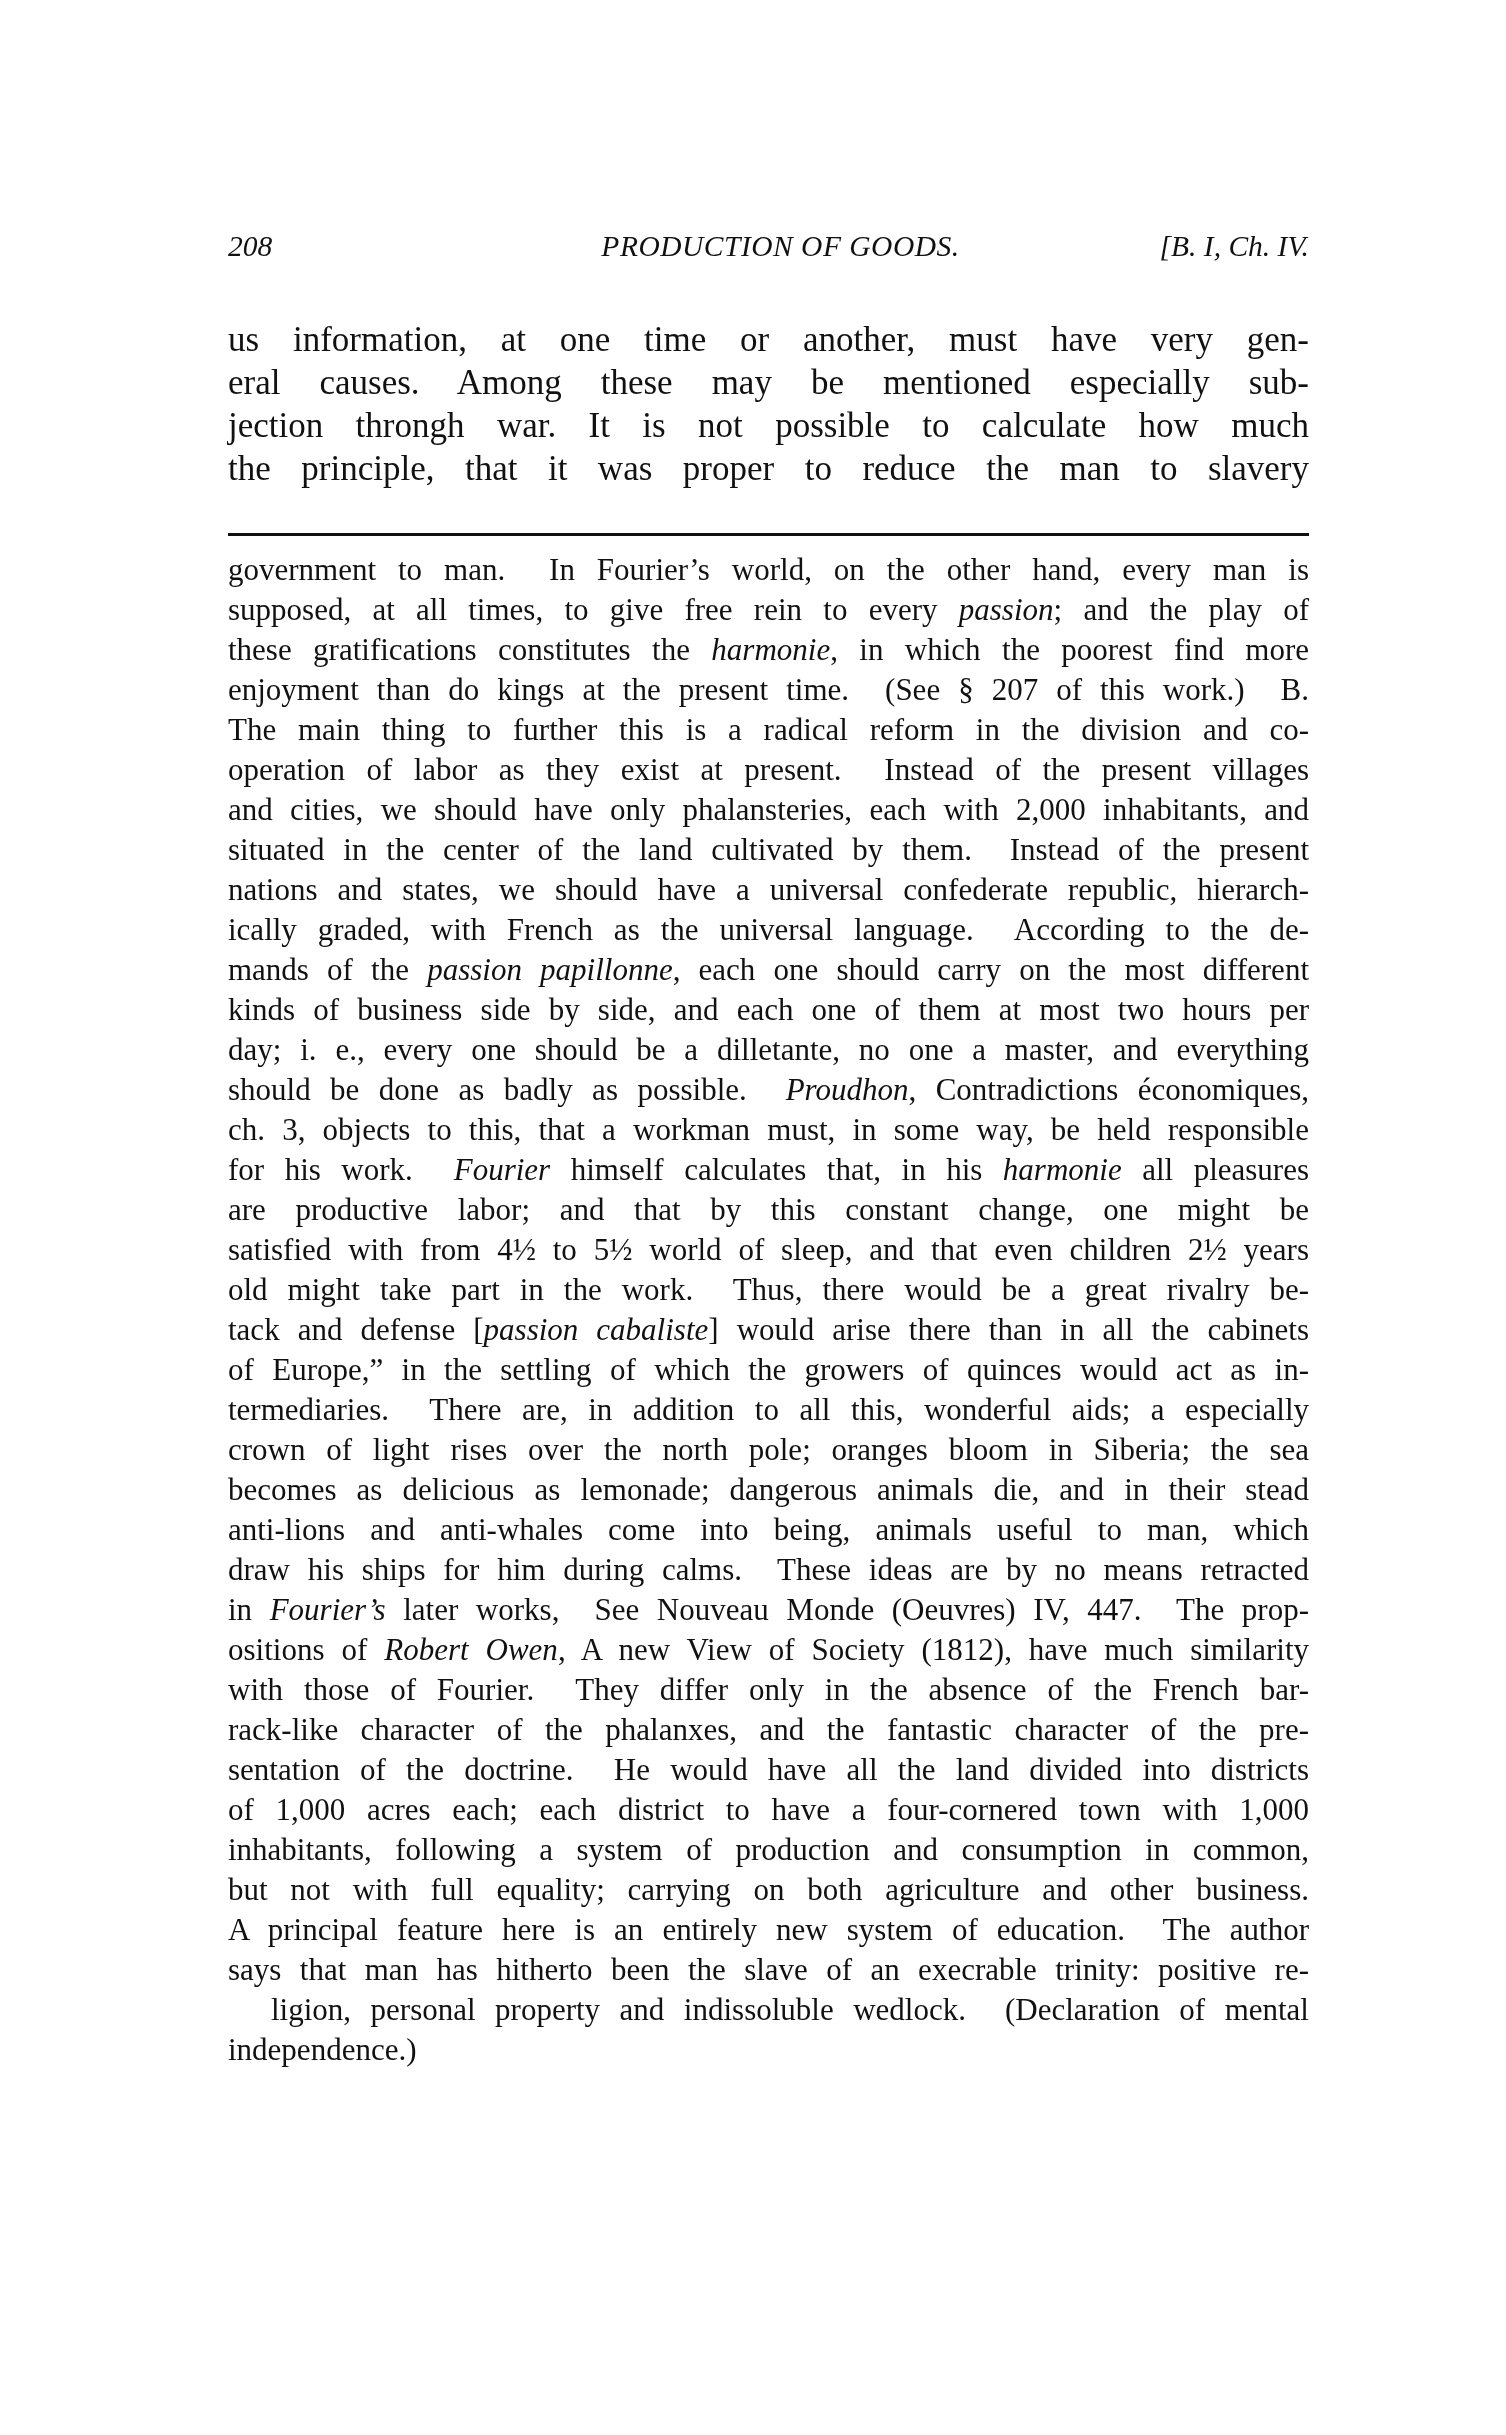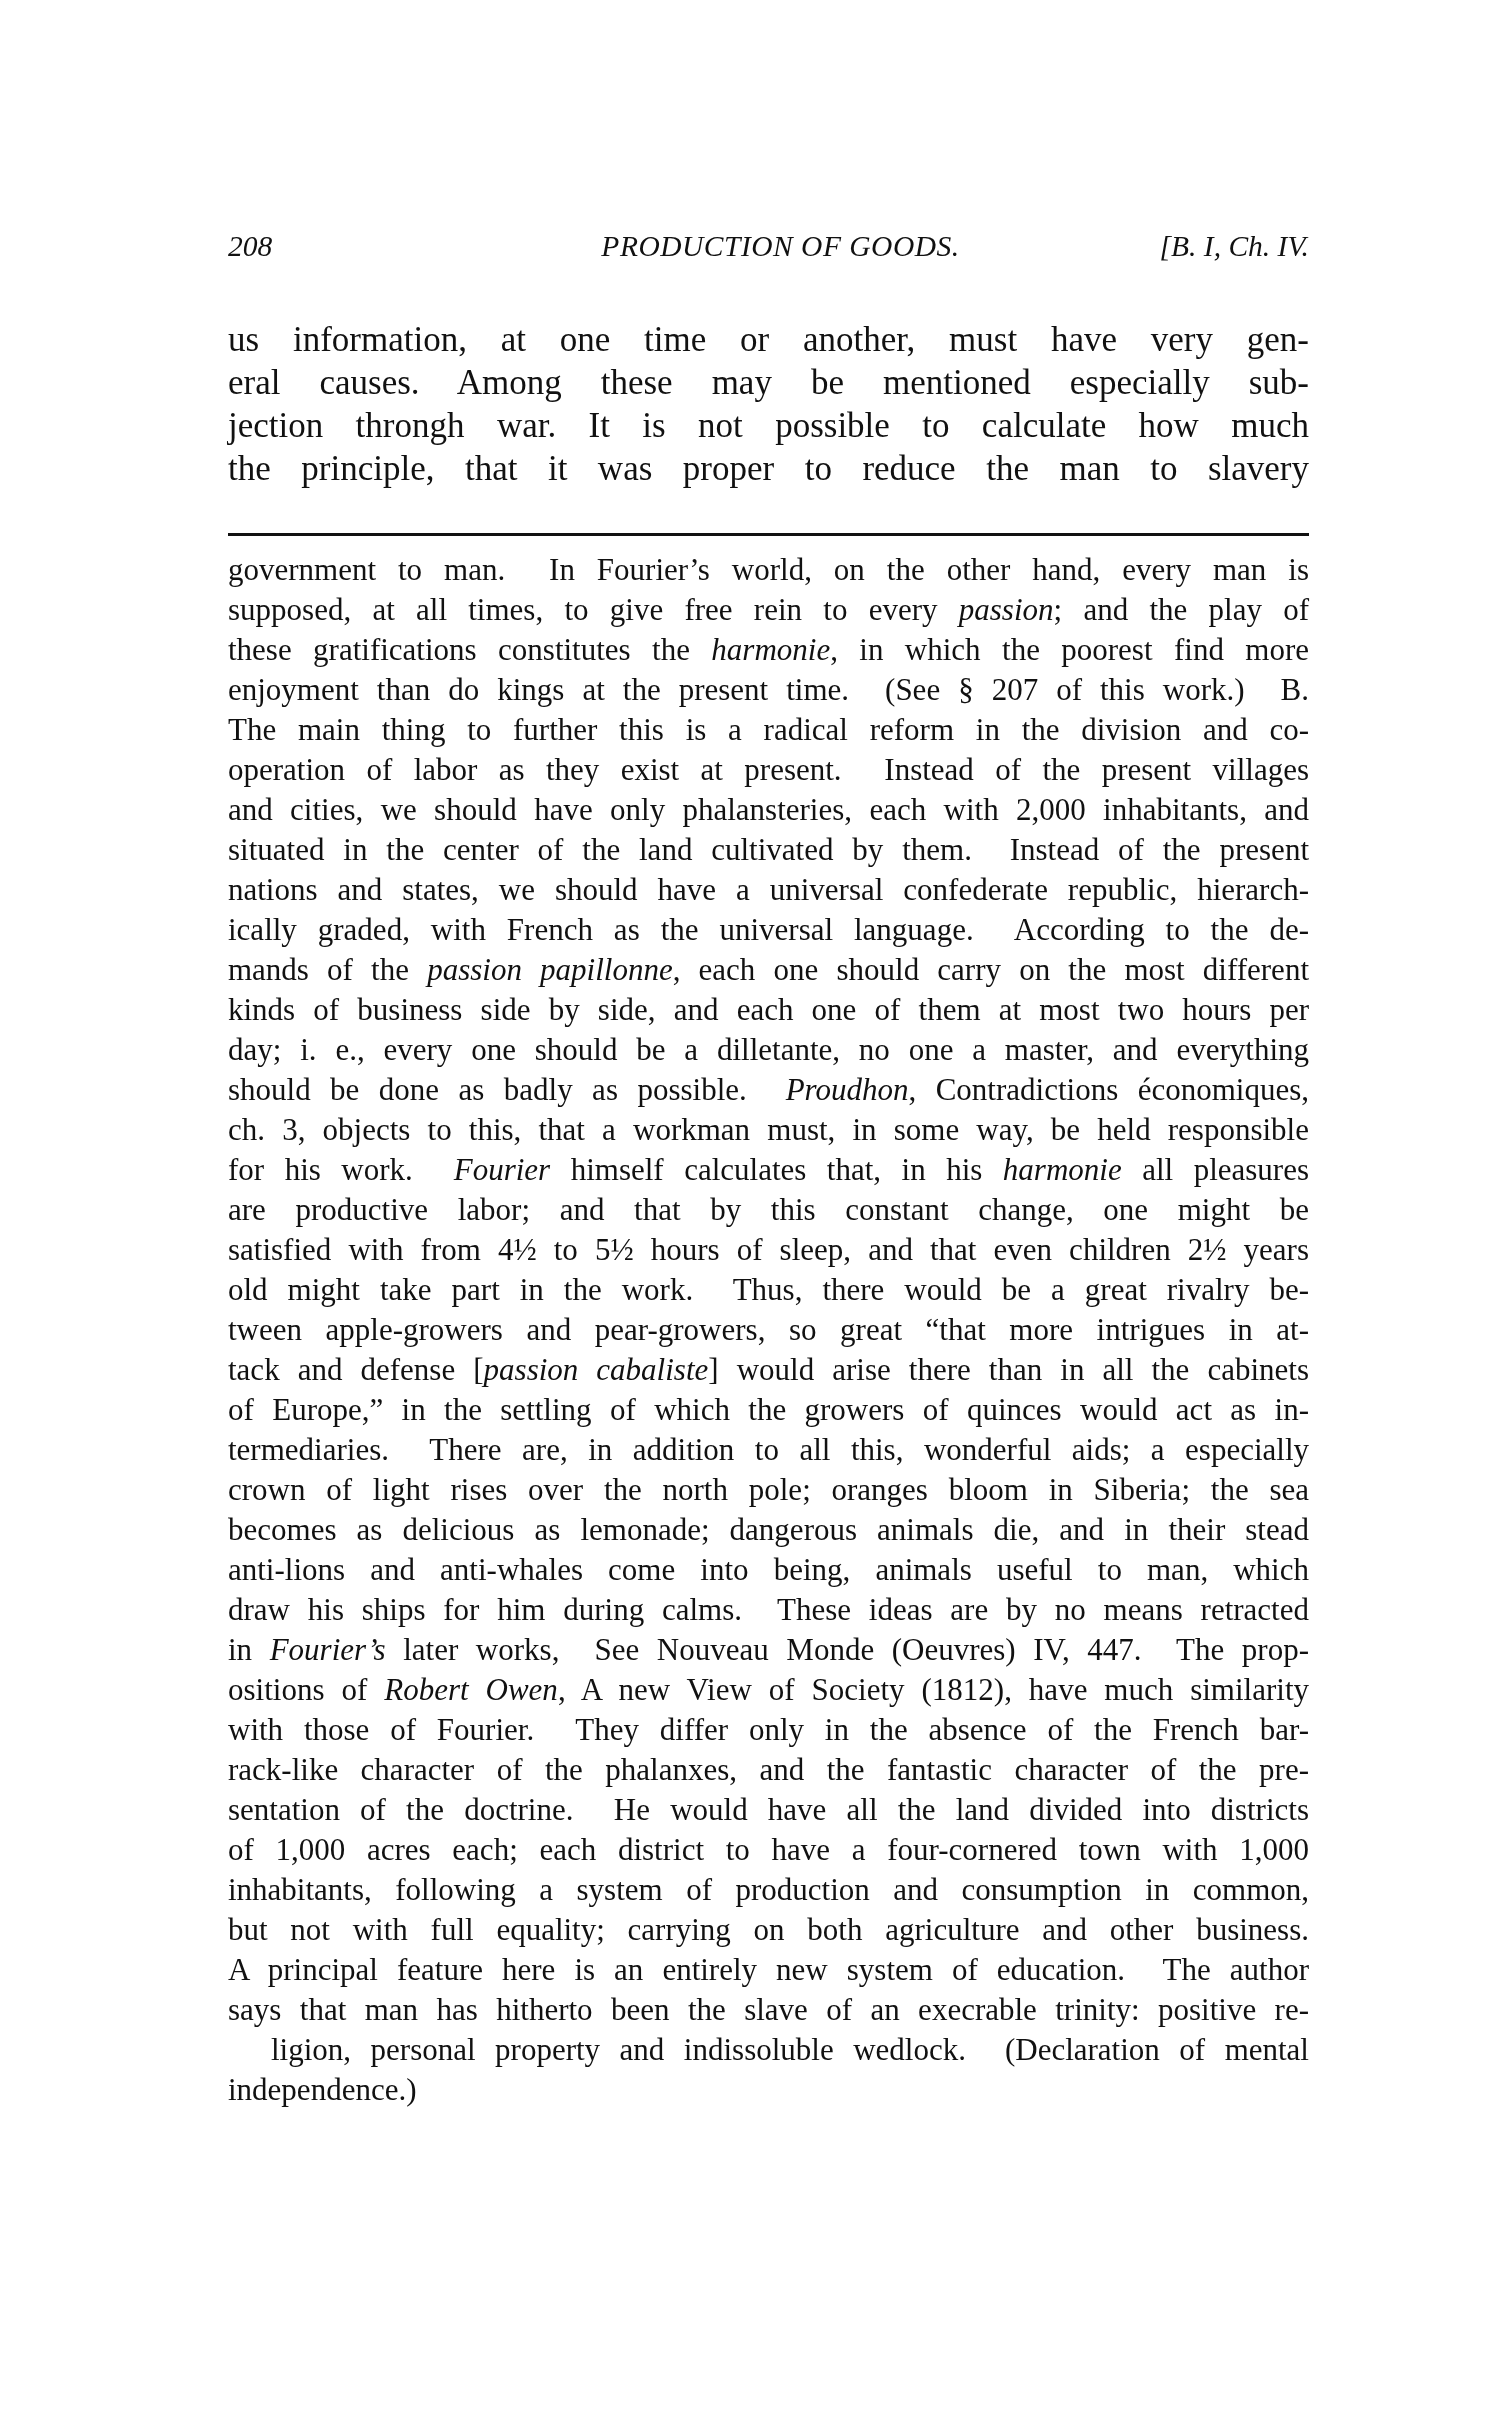--- a/index.html
+++ b/index.html
@@ -51,23 +51,22 @@
       <span class="fline" style="word-spacing: 0px;"><span>situated in the center of the land cultivated by them.  Instead of the present</span></span>
       <span class="fline" style="word-spacing: 0px;"><span>nations and states, we should have a universal confederate republic, hierarch-</span></span>
       <span class="fline" style="word-spacing: 0px;"><span>ically graded, with French as the universal language.  According to the de-</span></span>
       <span class="fline" style="word-spacing: 0px;"><span>mands of the </span><i>passion papillonne</i><span>, each one should carry on the most different</span></span>
       <span class="fline" style="word-spacing: 0px;"><span>kinds of business side by side, and each one of them at most two hours per</span></span>
       <span class="fline" style="word-spacing: 0px;"><span>day; i. e., every one should be a dilletante, no one a master, and everything</span></span>
       <span class="fline" style="word-spacing: 0px;"><span>should be done as badly as possible.  </span><i>Proudhon</i><span>, Contradictions économiques,</span></span>
       <span class="fline" style="word-spacing: 0px;"><span>ch. 3, objects to this, that a workman must, in some way, be held responsible</span></span>
       <span class="fline" style="word-spacing: 0px;"><span>for his work.  </span><i>Fourier</i><span> himself calculates that, in his </span><i>harmonie</i><span> all pleasures</span></span>
       <span class="fline" style="word-spacing: 0px;"><span>are productive labor; and that by this constant change, one might be</span></span>
-      <span class="fline" style="word-spacing: 0px;"><span>satisfied with from 4½ to 5½ hours of sleep, and that even children 2½ years</span></span>
+      <span class="fline" style="word-spacing: 0px;"><span>satisfied with from 4½ to 5½ world of sleep, and that even children 2½ years</span></span>
       <span class="fline" style="word-spacing: 0px;"><span>old might take part in the work.  Thus, there would be a great rivalry be-</span></span>
-      <span class="fline" style="word-spacing: 0px;"><span>tween apple-growers and pear-growers, so great “that more intrigues in at-</span></span>
       <span class="fline" style="word-spacing: 0px;"><span>tack and defense [</span><i>passion cabaliste</i><span>] would arise there than in all the cabinets</span></span>
       <span class="fline" style="word-spacing: 0px;"><span>of Europe,” in the settling of which the growers of quinces would act as in-</span></span>
       <span class="fline" style="word-spacing: 0px;"><span>termediaries.  There are, in addition to all this, wonderful aids; a especially</span></span>
       <span class="fline" style="word-spacing: 0px;"><span>crown of light rises over the north pole; oranges bloom in Siberia; the sea</span></span>
       <span class="fline" style="word-spacing: 0px;"><span>becomes as delicious as lemonade; dangerous animals die, and in their stead</span></span>
       <span class="fline" style="word-spacing: 0px;"><span>anti-lions and anti-whales come into being, animals useful to man, which</span></span>
       <span class="fline" style="word-spacing: 0px;"><span>draw his ships for him during calms.  These ideas are by no means retracted</span></span>
       <span class="fline" style="word-spacing: 0px;"><span>in </span><i>Fourier’s</i><span> later works,  See Nouveau Monde (Oeuvres) IV, 447.  The prop-</span></span>
       <span class="fline" style="word-spacing: 0px;"><span>ositions of </span><i>Robert Owen</i><span>, A new View of Society (1812), have much similarity</span></span>
       <span class="fline" style="word-spacing: 0px;"><span>with those of Fourier.  They differ only in the absence of the French bar-</span></span>

